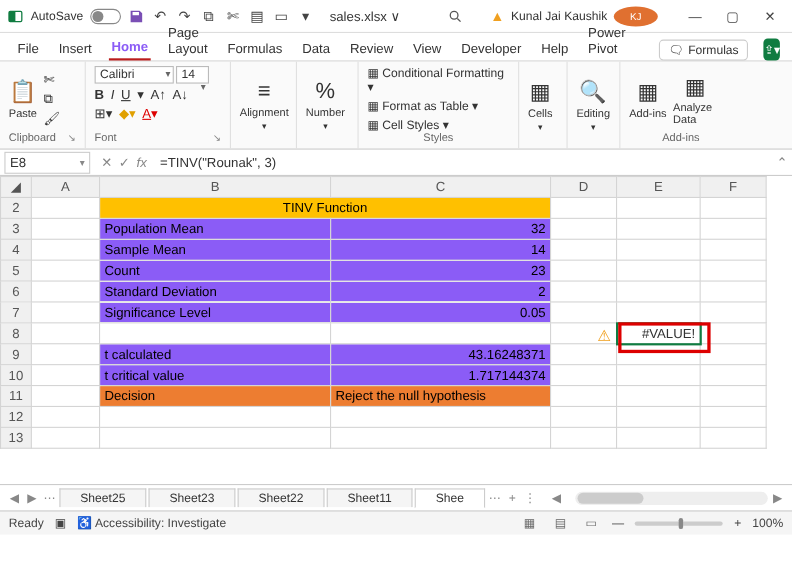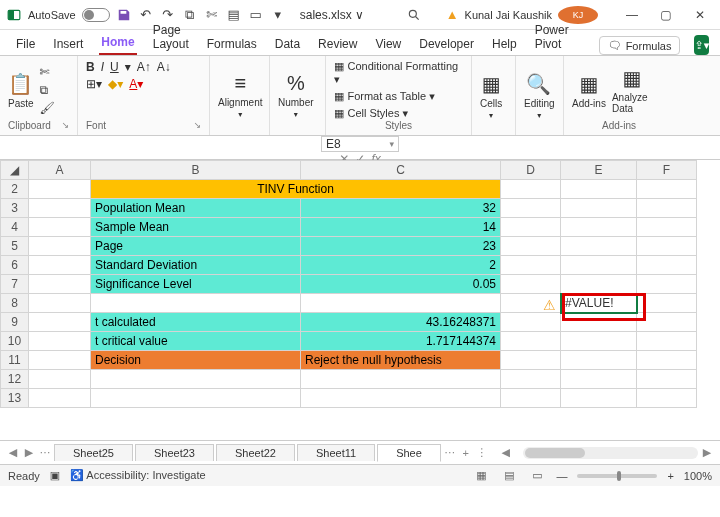--- a/index.html
+++ b/index.html
@@ -33,41 +33,41 @@
 .large-btn { display: flex; flex-direction: column; align-items: center; gap: 2px; font-size: 10px; }
 .large-btn .ic { font-size: 20px; }
 .small-icons { display: flex; flex-direction: column; gap: 4px; }
 .font-combo { display: flex; gap: 2px; }
 .combo { border: 1px solid #bbb; background: #fff; font-size: 11px; padding: 1px 14px 1px 4px; position: relative; }
 .combo::after { content: '▾'; position: absolute; right: 2px; font-size: 9px; color: #666; }
 .font-row { display: flex; gap: 6px; align-items: center; font-size: 12px; }
 .launcher { font-size: 9px; color: #888; text-align: right; }
 
 
-.fbar { height: 24px; display: flex; align-items: center; border-bottom: 1px solid #ccc; flex-direction: column; }
+.fbar { height: 24px; display: flex; align-items: center; border-bottom: 1px solid #ccc; }
 .namebox { width: 78px; border: 1px solid #ccc; height: 20px; margin: 0 4px; padding: 0 4px; font-size: 12px; display: flex; align-items: center; justify-content: space-between; }
 .fbar-icons { display: flex; gap: 6px; padding: 0 6px; color: #888; font-size: 12px; align-items:center; }
 .fx { font-style: italic; font-size: 12px; }
 .formula-input { flex: 1; padding: 0 6px; font-size: 12px; }
 .expand { width: 18px; text-align: center; color: #888; }
 
 
 .grid { position: relative; height: 280px; overflow: hidden; }
 table.sheet { border-collapse: collapse; table-layout: fixed; }
 .sheet th, .sheet td { border: 1px solid #d4d4d4; font-size: 12px; font-weight: normal; height: 19px; padding: 0 4px; overflow: hidden; white-space: nowrap; }
 .sheet th { background: #f0f0f0; color: #555; text-align: center; }
 .rowhdr { width: 28px; text-align: center; background: #f0f0f0; color: #555; }
 .col-A { width: 62px; } .col-B { width: 210px; } .col-C { width: 200px; } .col-D { width: 60px; } .col-E { width: 76px; } .col-F { width: 60px; }
 .title-cell { background: #ffc000; font-weight: 700; text-align: center; color: #000; }
-.blue-cell { background: #5eead4; color: #000; }
+.blue-cell { background: #8b5cf6; color: #000; }
 .blue-cell.right { text-align: right; }
 .orange-cell { background: #ed7d31; color: #000; }
 .selected-hdr { background: #d0e4d0; }
 .selected-cell { outline: 2px solid #107c41; outline-offset: -1px; position: relative; }
-.val-err { }
+.val-err { text-align: right; }
 .err-box { position: absolute; border: 3px solid #d00; pointer-events: none; }
 .err-warn { position: absolute; color: #f0a020; font-size: 14px; }
 
 
 .sheettabs { height: 24px; display: flex; align-items: center; border-top: 1px solid #ccc; padding: 0 6px; gap: 2px; }
 .navarrow { width: 14px; text-align: center; color: #888; font-size: 11px; }
 .stab { border: 1px solid #ccc; border-bottom: none; padding: 2px 18px; font-size: 11px; background: #f5f5f5; }
 .stab.active { background: #fff; border-bottom: 1px solid #fff; }
 .hscroll { flex: 1; height: 12px; background: #eee; border-radius: 6px; margin-left: 8px; position: relative; }
 .hscroll::after { content: ''; position: absolute; left: 2px; top: 1px; width: 60px; height: 10px; background: #ccc; border-radius: 5px; }
@@ -153,20 +153,24 @@
       </div>
     </div>
     <div style="display:flex;justify-content:space-between">
         <span class="rgroup-label">Clipboard</span>
         <span class="launcher">↘</span>
       </div>
   </div>
 
   <div class="rgroup" style="width:132px">
     <div class="rgroup-body" style="flex-direction:column;align-items:stretch;gap:3px">
+      <div class="font-combo">
+        <span class="combo" style="width:72px">Calibri</span>
+        <span class="combo" style="width:30px">14</span>
+      </div>
       <div class="font-row">
         <b>B</b>
         <i>I</i>
         <u>U</u>▾
         <span>A↑</span>
         <span>A↓</span>
       </div>
       <div class="font-row">
         <span>⊞▾</span>
         <span style="color:#e0a000">◆▾</span>
@@ -295,21 +299,21 @@
           <td></td>
           <td class="blue-cell">Sample Mean</td>
           <td class="blue-cell right">14</td>
           <td></td>
           <td></td>
           <td></td>
         </tr>
   <tr>
           <th class="rowhdr">5</th>
           <td></td>
-          <td class="blue-cell">Page</td>
+          <td class="blue-cell">Count</td>
           <td class="blue-cell right">23</td>
           <td></td>
           <td></td>
           <td></td>
         </tr>
   <tr>
           <th class="rowhdr">6</th>
           <td></td>
           <td class="blue-cell">Standard Deviation</td>
           <td class="blue-cell right">2</td>

